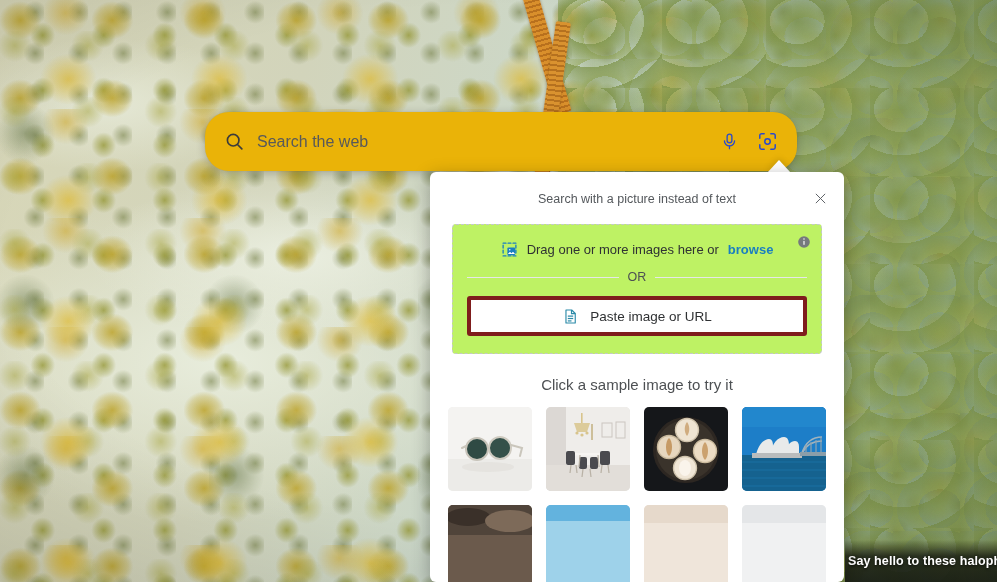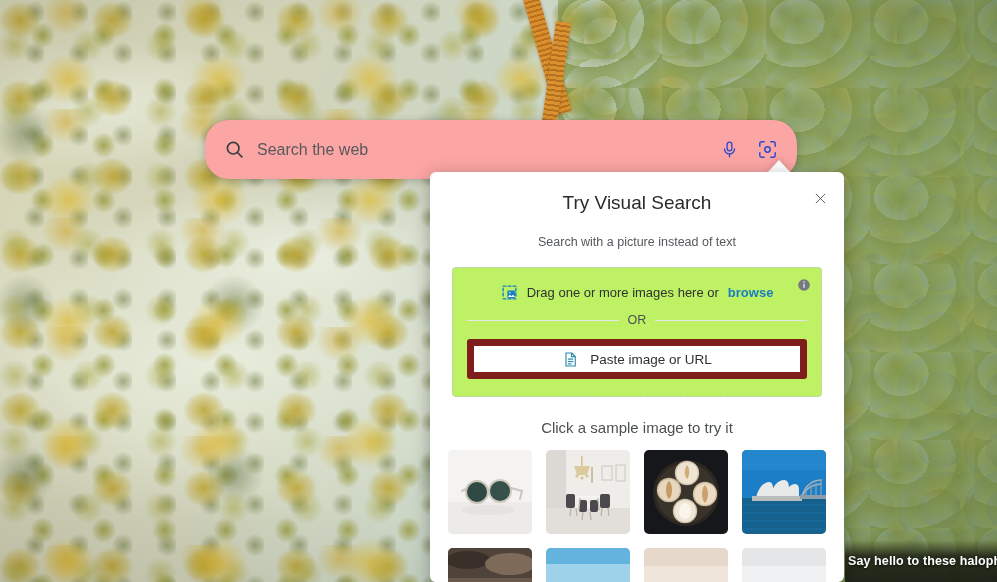--- a/index.html
+++ b/index.html
@@ -139,24 +139,24 @@
     bottom: 0;
     right: 0;
     height: 42px;
     background: linear-gradient(180deg, rgba(15,18,14,0) 0%, rgba(18,22,16,0.78) 38%, rgba(18,22,16,0.88) 100%);
   }
 
   
   .searchbar {
     position: absolute;
     left: 205px;
-    top: 120px;
+    top: 112px;
     width: 592px;
     height: 59px;
-    background: #fca5a5;
+    background: #eab308;
     border-radius: 24px;
     display: flex;
     align-items: center;
     box-shadow: 0 2px 10px rgba(0,0,0,0.22), 0 0 0 0.5px rgba(0,0,0,0.04);
   }
   .search-glass {
     margin-left: 14px;
     width: 30px; height: 30px;
     display: flex; align-items: center; justify-content: center;
     flex: 0 0 auto;
@@ -276,21 +276,21 @@
     margin-top: 12px;
     margin-bottom: 12px;
   }
   .or-line { flex: 1 1 auto; height: 1px; background: #e6e7e9; }
   .or-text { font-size: 12.5px; color: #4d5053; letter-spacing: 0.2px; }
 
   .paste-btn {
     width: 100%;
     height: 40px;
     background: #ffffff;
-    border: 7px solid #7f1d1d;
+    border: 4px solid #7f1d1d;
     border-radius: 3px;
     display: flex;
     align-items: center;
     justify-content: center;
     gap: 11px;
     font-family: "Liberation Sans", sans-serif;
     font-size: 13.5px;
     color: #2f3133;
     cursor: pointer;
   }
@@ -377,21 +377,20 @@
 
   <div class="vs-panel">
 
     <button class="vs-close" aria-label="Close">
       <svg viewBox="0 0 24 24" width="15" height="15" fill="none" stroke="#5f6368" stroke-width="1.6" stroke-linecap="round">
         <line x1="5" y1="5" x2="19" y2="19"></line>
         <line x1="19" y1="5" x2="5" y2="19"></line>
       </svg>
     </button>
 
-    <div class="vs-title">Try Visual Search</div>
 
     <div class="vs-subtitle">Search with a picture instead of text</div>
 
     <div class="drop-area">
 
       <button class="drop-info" aria-label="More information">
         <svg viewBox="0 0 24 24" width="14" height="14">
           <circle cx="12" cy="12" r="10" fill="#76797d"></circle>
           <rect x="11" y="10" width="2" height="7" rx="1" fill="#ffffff"></rect>
           <circle cx="12" cy="6.9" r="1.25" fill="#ffffff"></circle>

